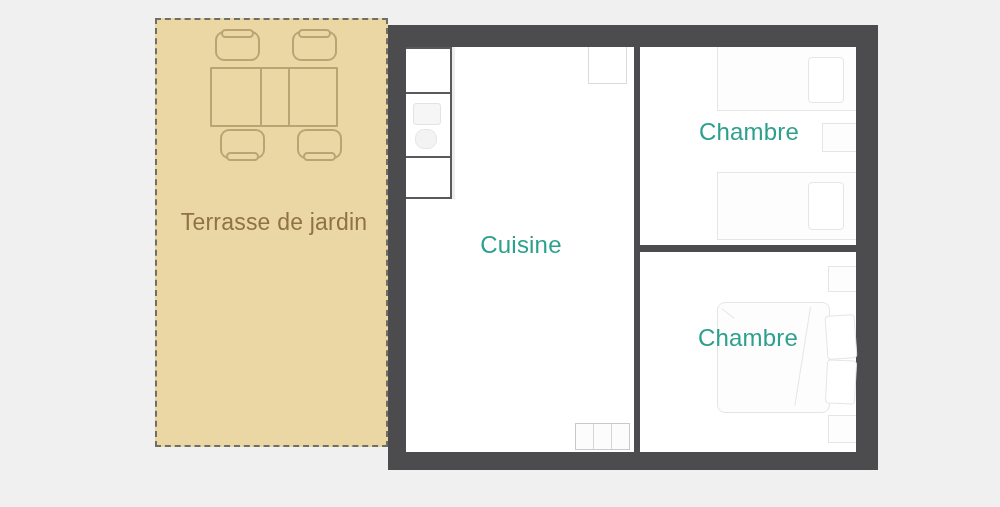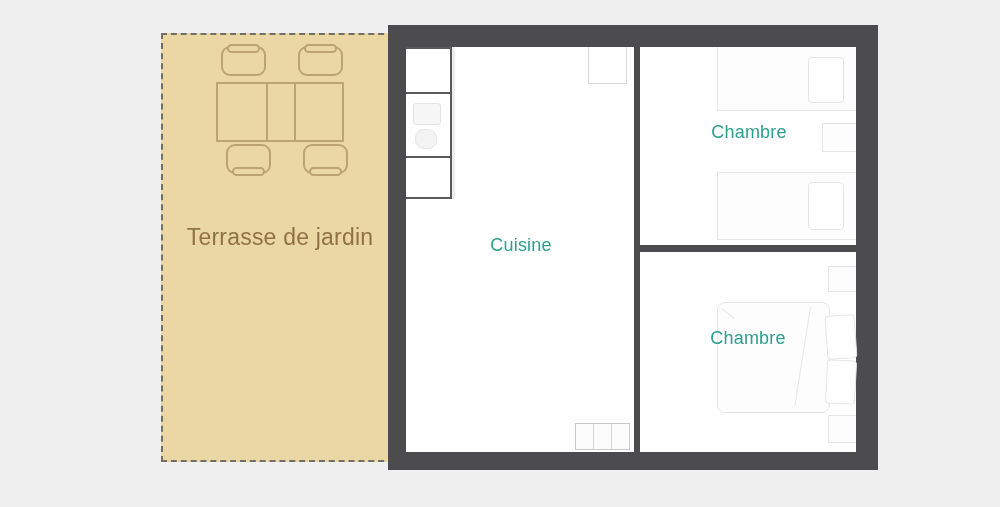--- a/index.html
+++ b/index.html
@@ -11,26 +11,25 @@
     --terrace-line:#bca374;
     --counter-line:#59595b;
     --faint-line:#e5e5e5;
   }
   html,body{margin:0;padding:0;}
   body{font-family:"Liberation Sans", sans-serif;background:var(--page-bg);}
   .page{position:relative;width:1000px;height:507px;background:var(--page-bg);overflow:hidden;}
 
   
   .terrace{
-    position:absolute;left:155px;top:33px;width:233px;height:429px;
+    position:absolute;left:155px;top:18px;width:233px;height:429px;
     background:var(--terrace-bg);
     border:2px dashed #6f6f68;
     box-sizing:border-box;
     z-index:1;
-    margin-left:6px;
   }
   .terrace-label{
     position:absolute;left:117px;top:202px;transform:translate(-50%,-50%);
     font-size:23px;color:var(--terrace-text);white-space:nowrap;letter-spacing:.2px;
   }
   .garden-table{
     position:absolute;left:53px;top:47px;width:128px;height:60px;
     border:2px solid var(--terrace-line);box-sizing:border-box;border-radius:1px;
   }
   .garden-table .tline{position:absolute;top:0;bottom:0;width:2px;background:var(--terrace-line);}
@@ -59,21 +58,21 @@
   }
   .interior{
     position:absolute;left:18px;top:22px;width:450px;height:405px;
     background:#ffffff;
   }
   .iwall-v{position:absolute;left:228px;top:0;width:6px;height:405px;background:var(--wall);}
   .iwall-h{position:absolute;left:228px;top:198px;width:222px;height:7px;background:var(--wall);}
 
   .room-label{
     position:absolute;transform:translate(-50%,-50%);
-    font-size:18px;color:var(--room-label);white-space:nowrap;letter-spacing:.2px;
+    font-size:24px;color:var(--room-label);white-space:nowrap;letter-spacing:.2px;
   }
   .lbl-cuisine{left:115px;top:190px;margin-top:8px;}
   .lbl-chambre-top{left:343px;top:85px;}
   .lbl-chambre-bottom{left:342px;top:291px;}
 
   
   .counter{
     position:absolute;left:0;top:0;width:46px;height:152px;
     border:2px solid var(--counter-line);border-left:none;box-sizing:border-box;
     box-shadow:3px 0 0 rgba(0,0,0,0.07);

